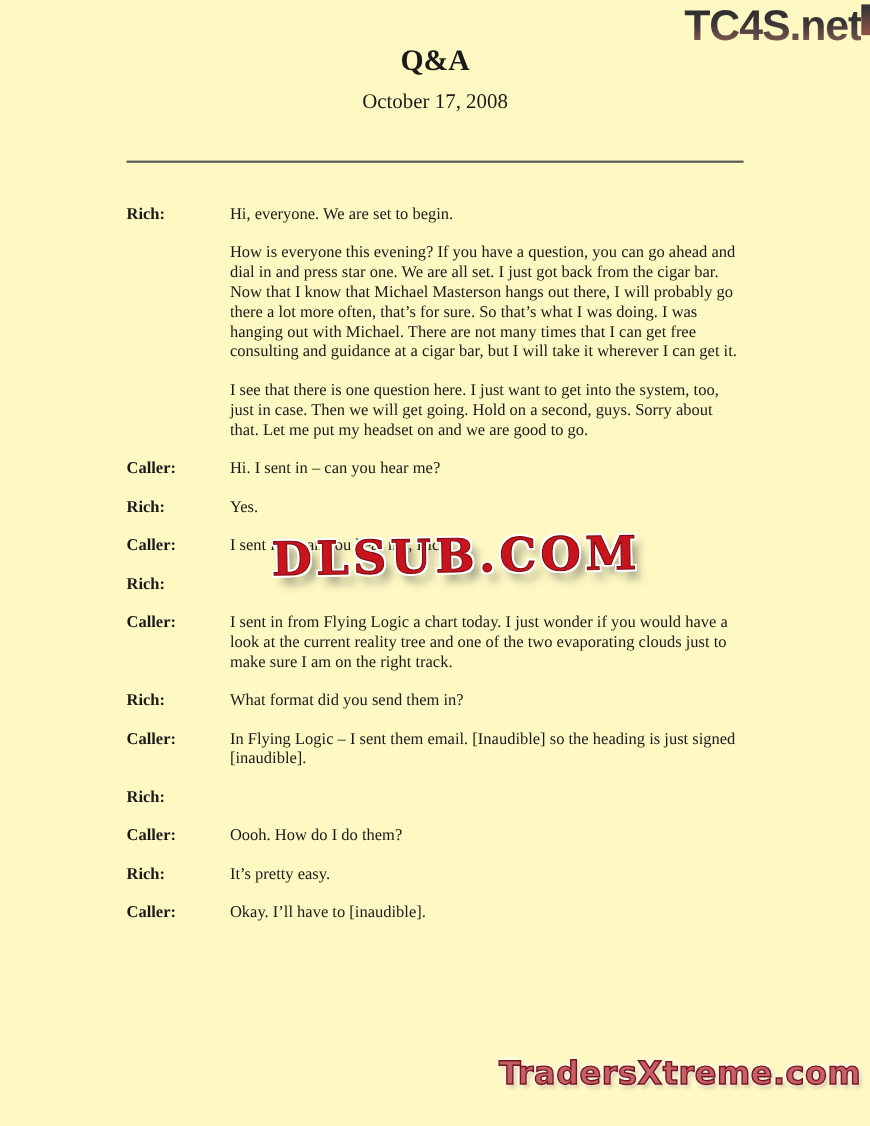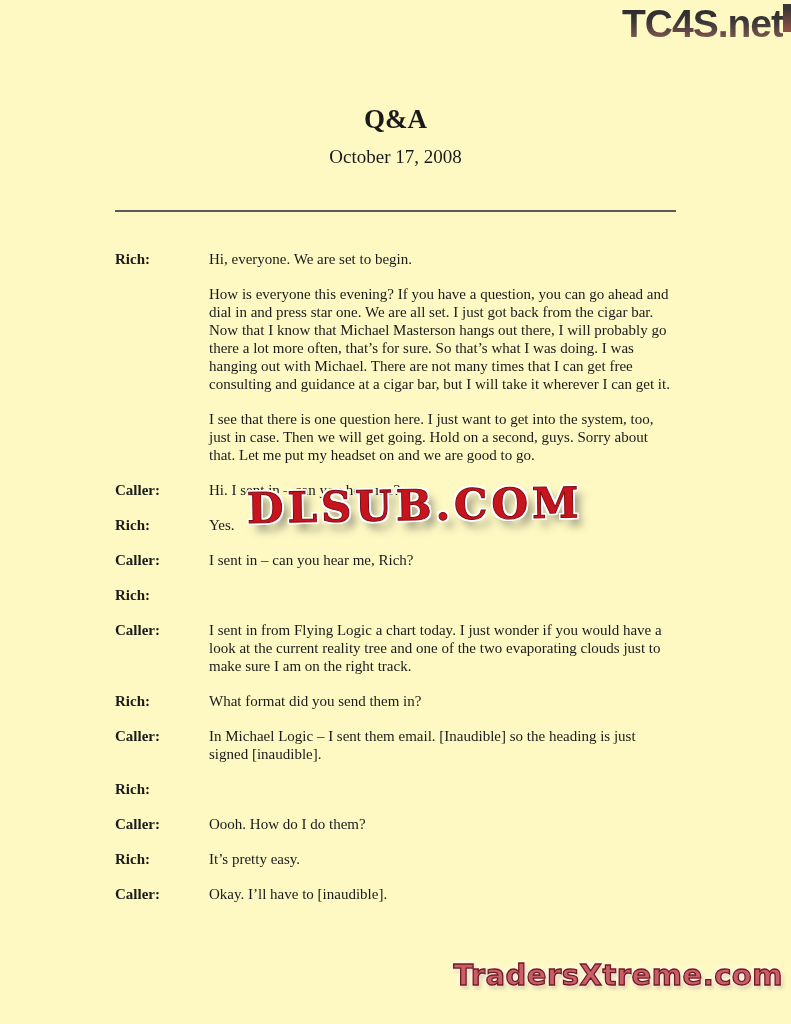--- a/index.html
+++ b/index.html
@@ -29,21 +29,21 @@
   }
   .corner-mark{
     position:absolute;
     top:4px;right:0;
     width:8px;height:28px;
     background:linear-gradient(180deg,#3a3536 15%,#8c5048 90%);
   }
 
   
   .title{
-    margin:104px 0 0 0;
+    margin:40px 0 0 0;
     text-align:center;
     font-size:27px;
     font-weight:bold;
     line-height:1.15;
   }
   .date{
     margin:11px 0 0 0;
     text-align:center;
     font-size:19px;
     font-weight:normal;
@@ -161,21 +161,21 @@
       <div class="row">
         <div class="speaker">Caller:</div>
         <div class="speech">I sent in from Flying Logic a chart today. I just wonder if you would have a look at the current reality tree and one of the two evaporating clouds just to make sure I am on the right track.</div>
       </div>
       <div class="row">
         <div class="speaker">Rich:</div>
         <div class="speech">What format did you send them in?</div>
       </div>
       <div class="row">
         <div class="speaker">Caller:</div>
-        <div class="speech">In Michael Logic – I sent them email. [Inaudible] so the heading is just signed [inaudible].</div>
+        <div class="speech">In Flying Logic – I sent them email. [Inaudible] so the heading is just signed [inaudible].</div>
       </div>
       <div class="row">
         <div class="speaker">Rich:</div>
       </div>
       <div class="row">
         <div class="speaker">Caller:</div>
         <div class="speech">Oooh. How do I do them?</div>
       </div>
       <div class="row">
         <div class="speaker">Rich:</div>

